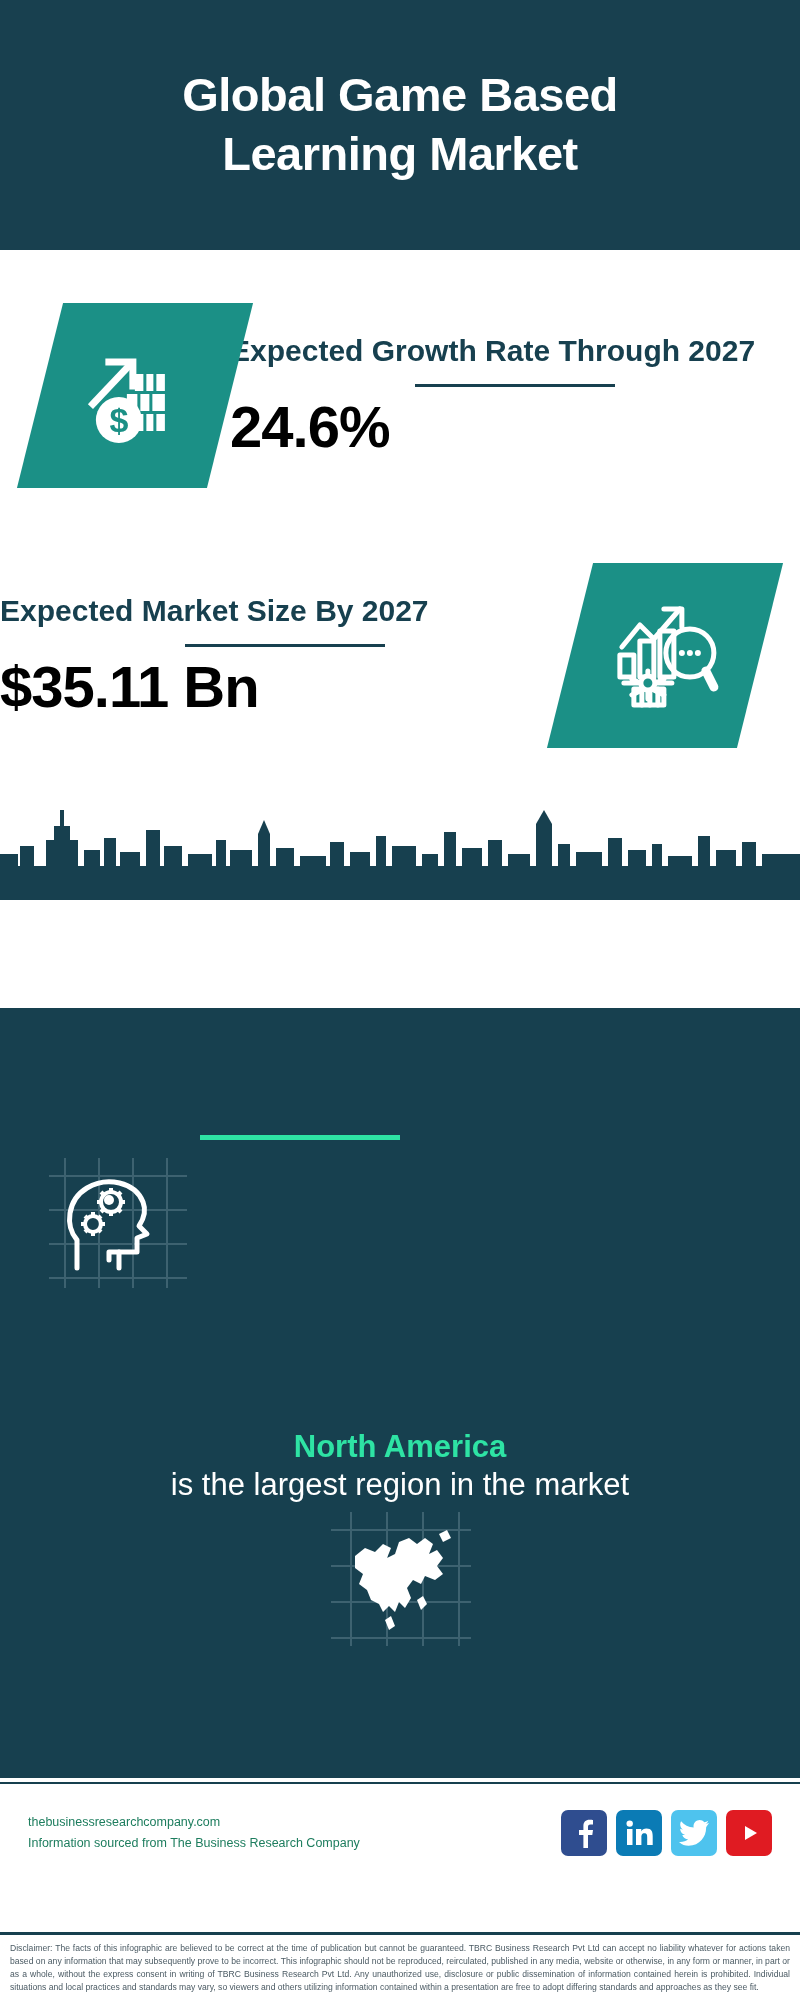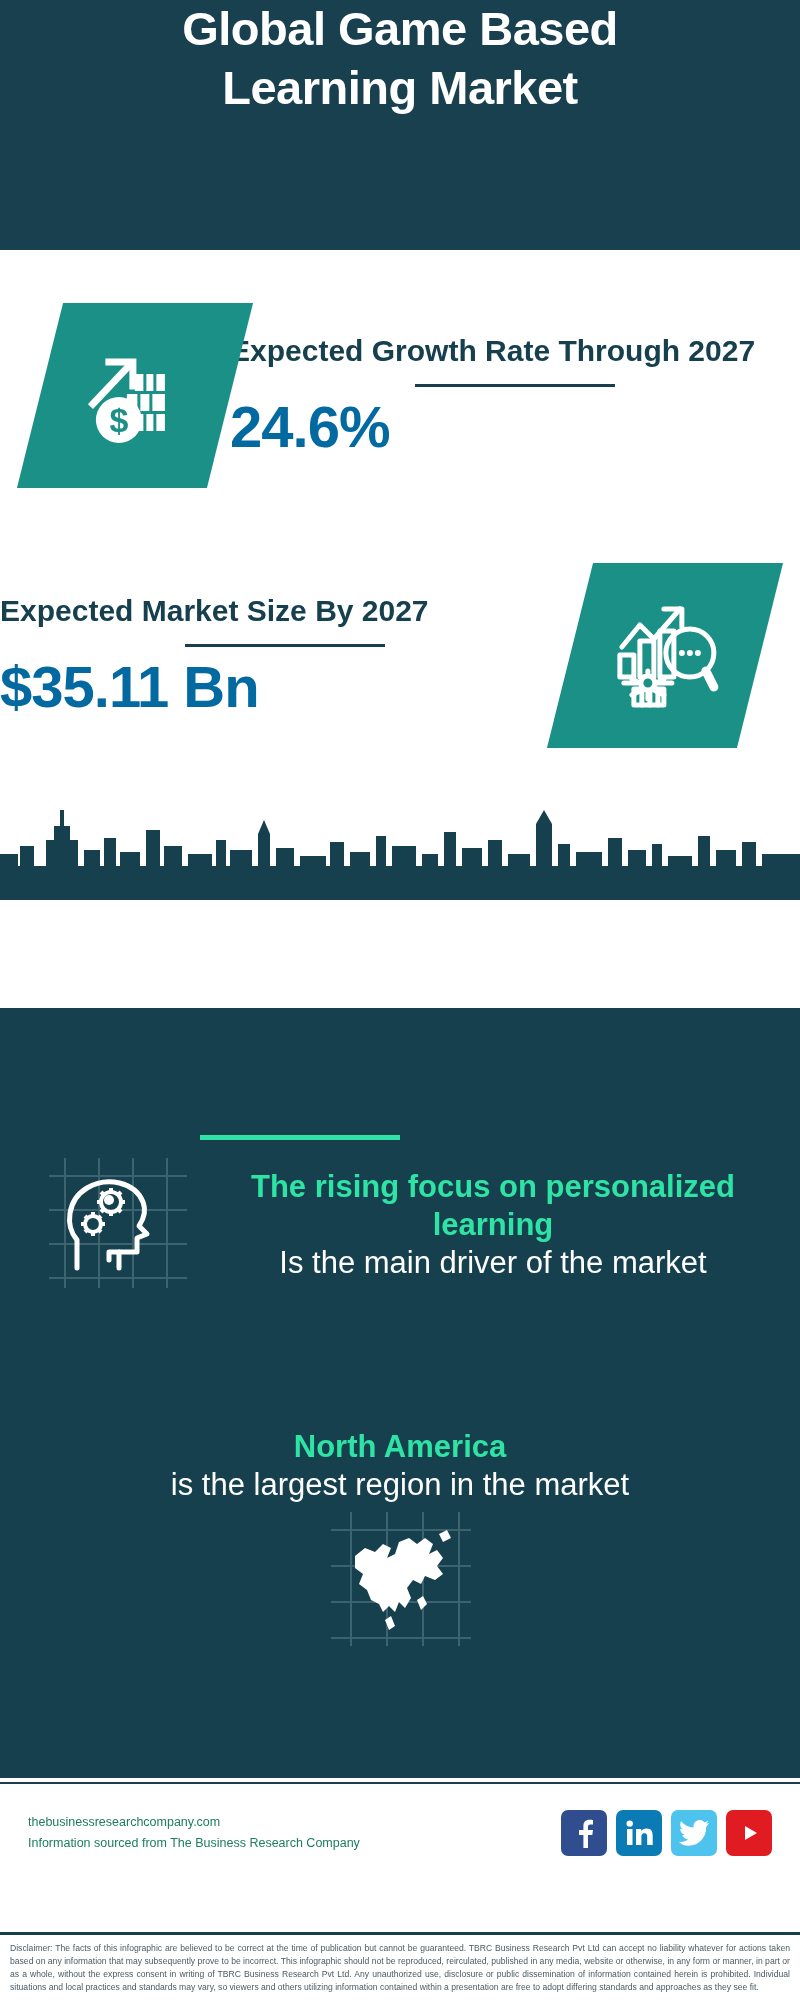--- a/index.html
+++ b/index.html
@@ -9,21 +9,21 @@
     font-family:"Liberation Sans", sans-serif;
     position:relative;
     overflow:hidden;
   }
   .page { width:800px; height:2000px; position:relative; background:#fff; }
 
   
   .header {
     width:800px; height:250px;
     background:#18404f;
-    display:flex; justify-content:center;
+    display:flex; align-items:center; justify-content:center;
   }
   .header h1 {
     color:#ffffff;
     font-size:47px;
     font-weight:bold;
     line-height:1.25;
     text-align:center;
     letter-spacing:-0.5px;
     max-width:620px;
   }
@@ -49,21 +49,21 @@
     color:#17404f;
     font-size:30px;
     font-weight:bold;
     line-height:1.28;
   }
   .stat-div {
     width:200px; height:3px; background:#17404f;
     margin:14px auto 10px auto;
   }
   .stat-value {
-    color:#0369a1;
+    color:#000000;
     font-size:58px;
     font-weight:bold;
     line-height:1.05;
     letter-spacing:-1px;
   }
   .row1-left { padding-left:40px; }
   .row2-right { padding-right:40px; }
 
   
   .dark {
@@ -301,24 +301,20 @@
               <line x1="38" y1="76" x2="43" y2="76"></line>
               <line x1="57" y1="76" x2="62" y2="76"></line>
               <line x1="42" y1="68" x2="45" y2="71"></line>
               <line x1="55" y1="81" x2="58" y2="84"></line>
               <line x1="58" y1="68" x2="55" y2="71"></line>
               <line x1="45" y1="81" x2="42" y2="84"></line>
             </g>
           </svg>
         </span>
       </div>
-      <div class="driver-text">
-        <span class="hl-green">The rising focus on personalized learning</span>
-        <span class="hl-white">Is the main driver of the market</span>
-      </div>
     </div>
 
     <div class="region">
       <div class="region-text">
         <span class="hl-green">North America</span>
         <span class="hl-white">is the largest region in the market</span>
       </div>
       <div class="region-ico">
         <span>
           <svg width="150" height="150" viewBox="0 0 150 150">

